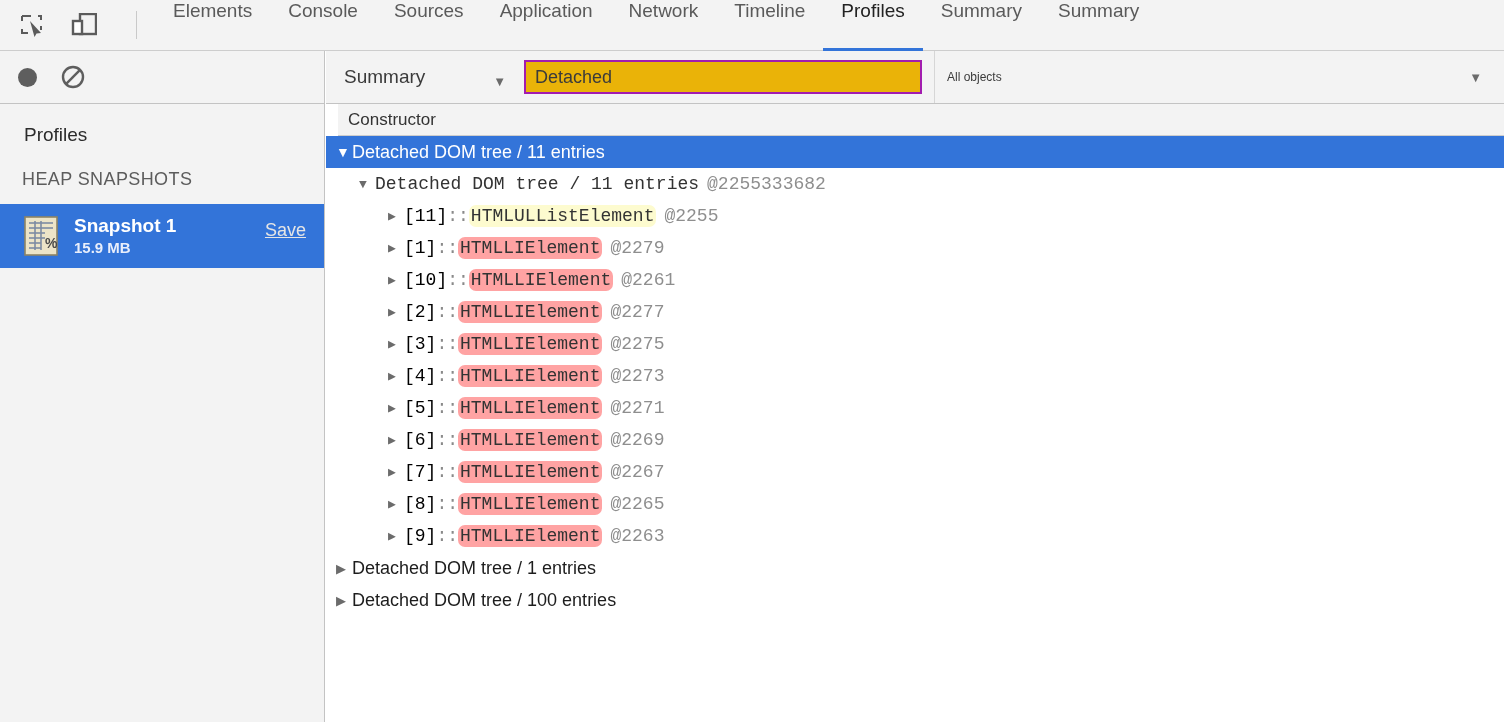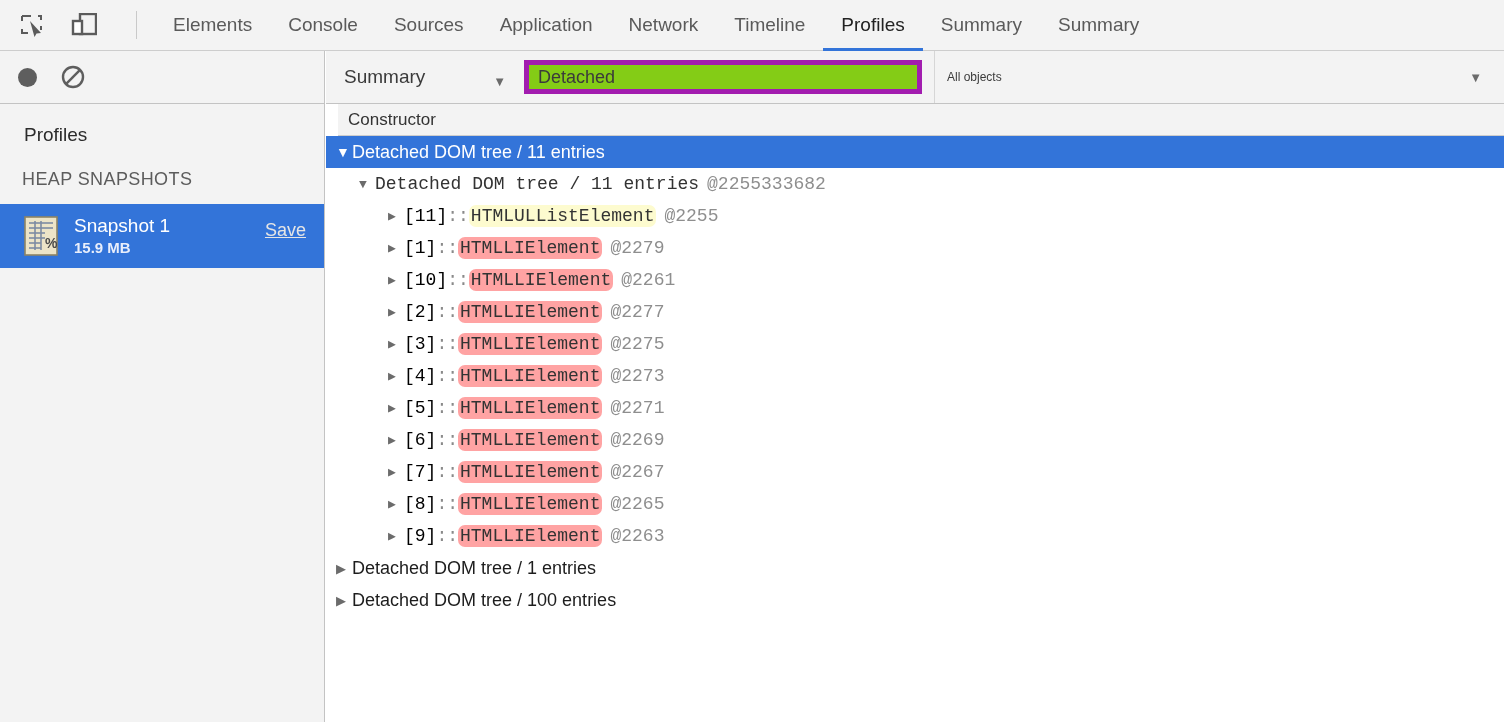--- a/index.html
+++ b/index.html
@@ -40,22 +40,22 @@
     background: #c9c9c9;
     margin-left: 18px; margin-right: 8px;
   }
   .tabs {
     display: flex; align-items: stretch;
     height: 100%;
     margin-left: 10px;
   }
   .tab {
     position: relative;
-    display: flex; align-items: center;
-    padding: 13px 18px;
+    display: flex; align-items: flex-start;
+    padding: 0 18px;
     font-size: 19px;
     color: #5a5a5a;
     cursor: pointer;
     white-space: nowrap;
   }
   .tab.active { color: #222222; }
   .tab.active::after {
     content: "";
     position: absolute;
     left: 0; right: 0; bottom: -1px;
@@ -106,21 +106,21 @@
     padding: 0 18px 0 24px;
     cursor: pointer;
   }
   .snap-icon {
     width: 34px; height: 40px;
     flex: none;
     margin-right: 16px;
   }
   .snap-meta { flex: 1 1 auto; line-height: 1.15; }
   .snap-name {
-    font-size: 19px; font-weight: normal;
+    font-size: 19px; font-weight: bold;
     color: #ffffff;
   }
   .snap-size {
     font-size: 15px; font-weight: bold;
     color: #e8eefb;
     margin-top: 2px;
   }
   .snap-save {
     font-size: 18px;
     color: #e5e5e5;
@@ -148,22 +148,22 @@
     padding-left: 18px;
     cursor: pointer;
   }
   .view-select .label { font-size: 19px; color: #3b3b3b; }
   .caret {
     margin-left: auto; margin-right: 18px;
     color: #6b6b6b; font-size: 13px; line-height: 1;
   }
   .filter-input {
     width: 398px; height: 34px;
-    background: #84cc16;
-    border: 5px solid #a21caf;
+    background: #eab308;
+    border: 2px solid #a21caf;
     font-size: 18px;
     color: #3b3b3b;
     font-family: "Liberation Sans", sans-serif;
     padding: 0 9px;
     outline: none;
   }
   .objects-select {
     flex: 1 1 auto;
     display: flex; align-items: center;
     height: 100%;

